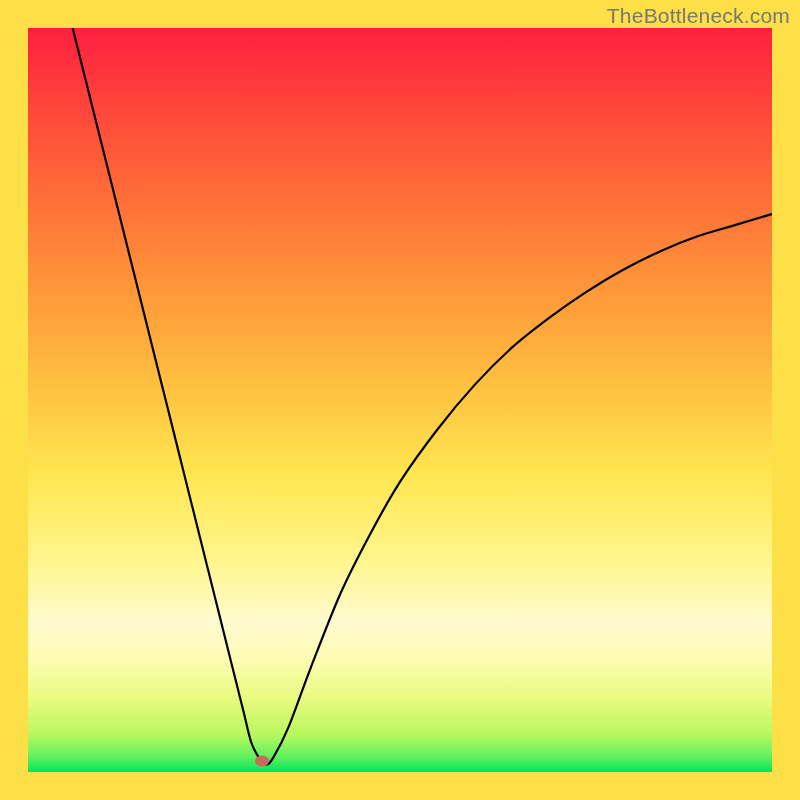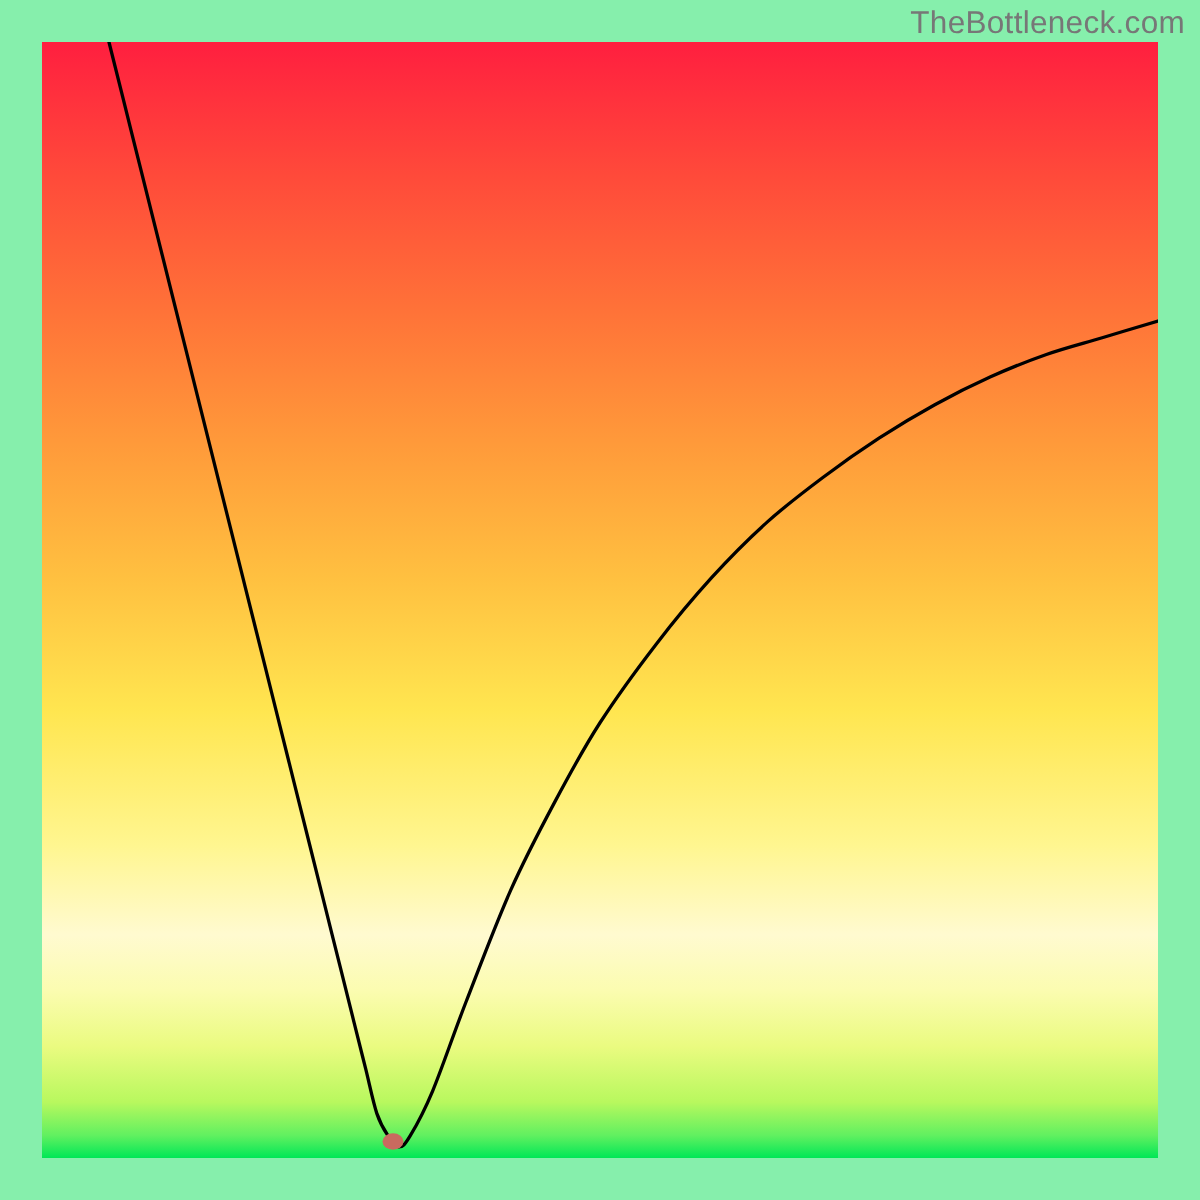--- a/index.html
+++ b/index.html
@@ -10,21 +10,21 @@
     background: #000;
     overflow: hidden;
     font-family: Arial, Helvetica, sans-serif;
   }
   .frame {
     position: absolute;
     left: 0;
     top: 0;
     width: 800px;
     height: 800px;
-    background: #86efac;
+    background: #fde047;
   }
   .plot {
     position: absolute;
     left: 28px;
     top: 28px;
     width: 744px;
     height: 744px;
     
     background: linear-gradient(to top,
       #00e756 0%,

